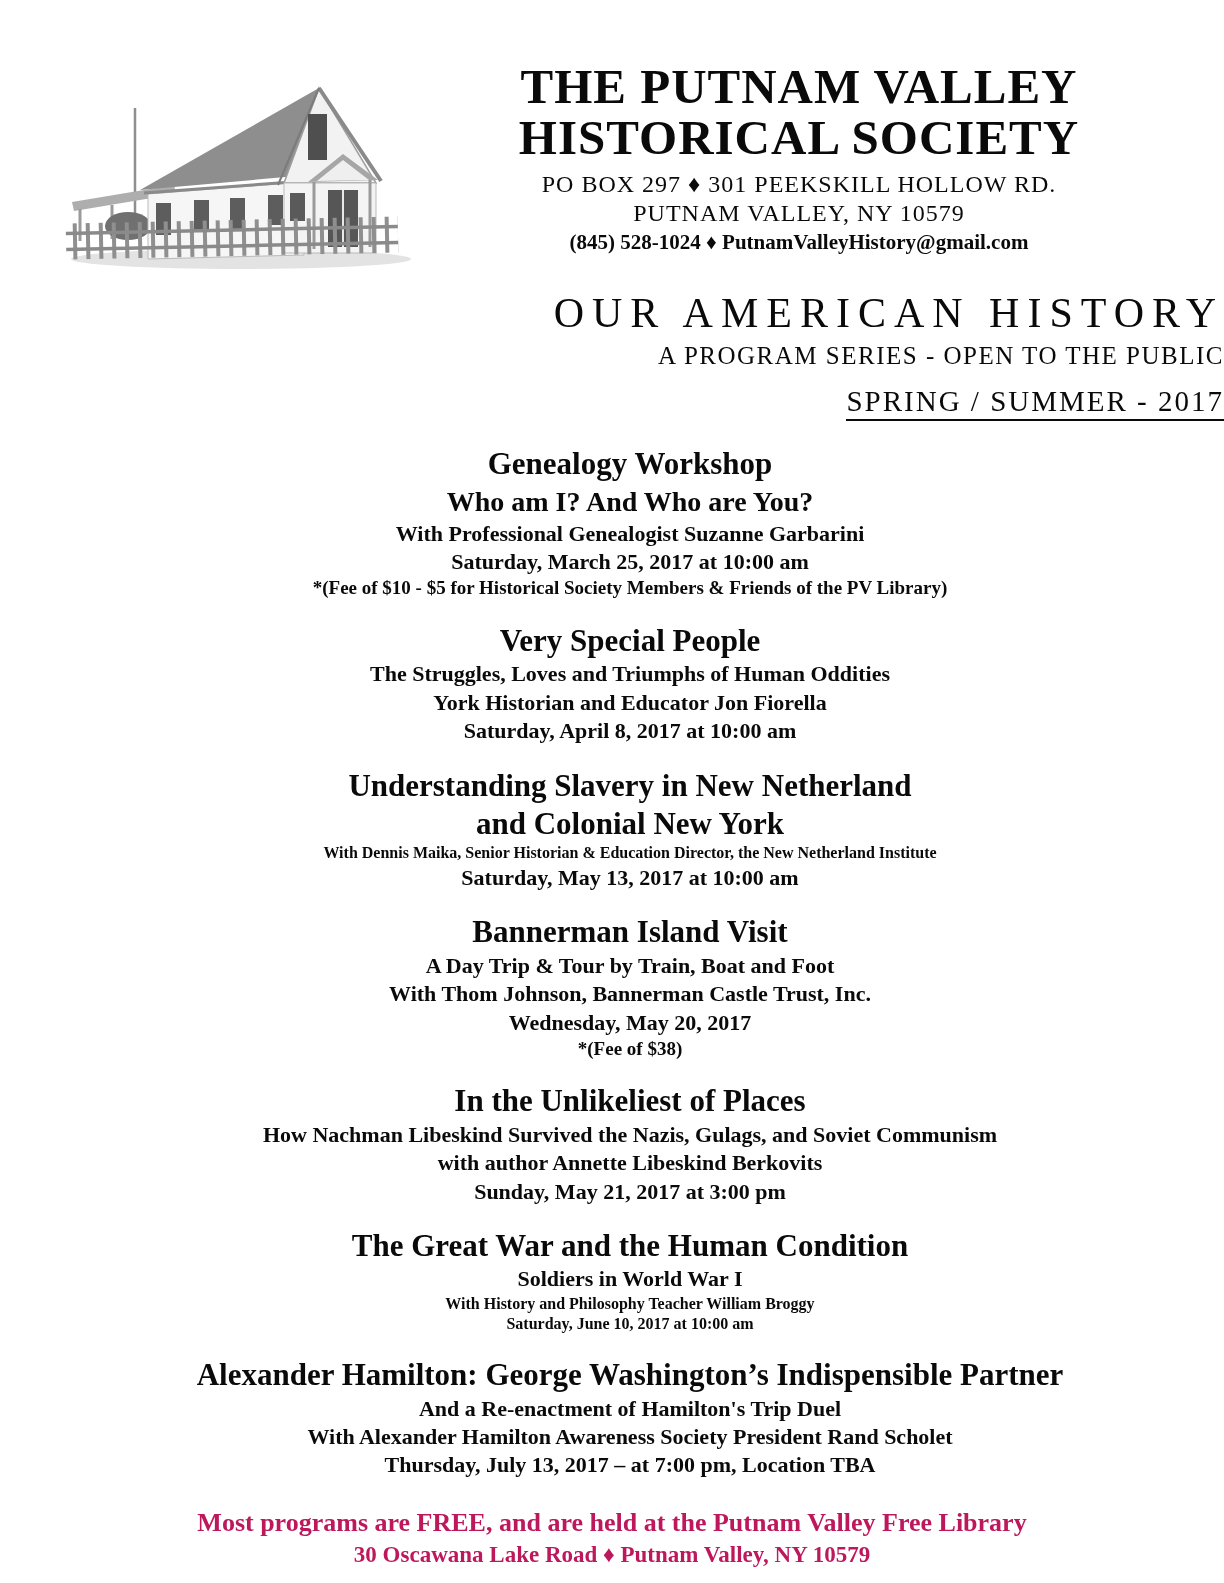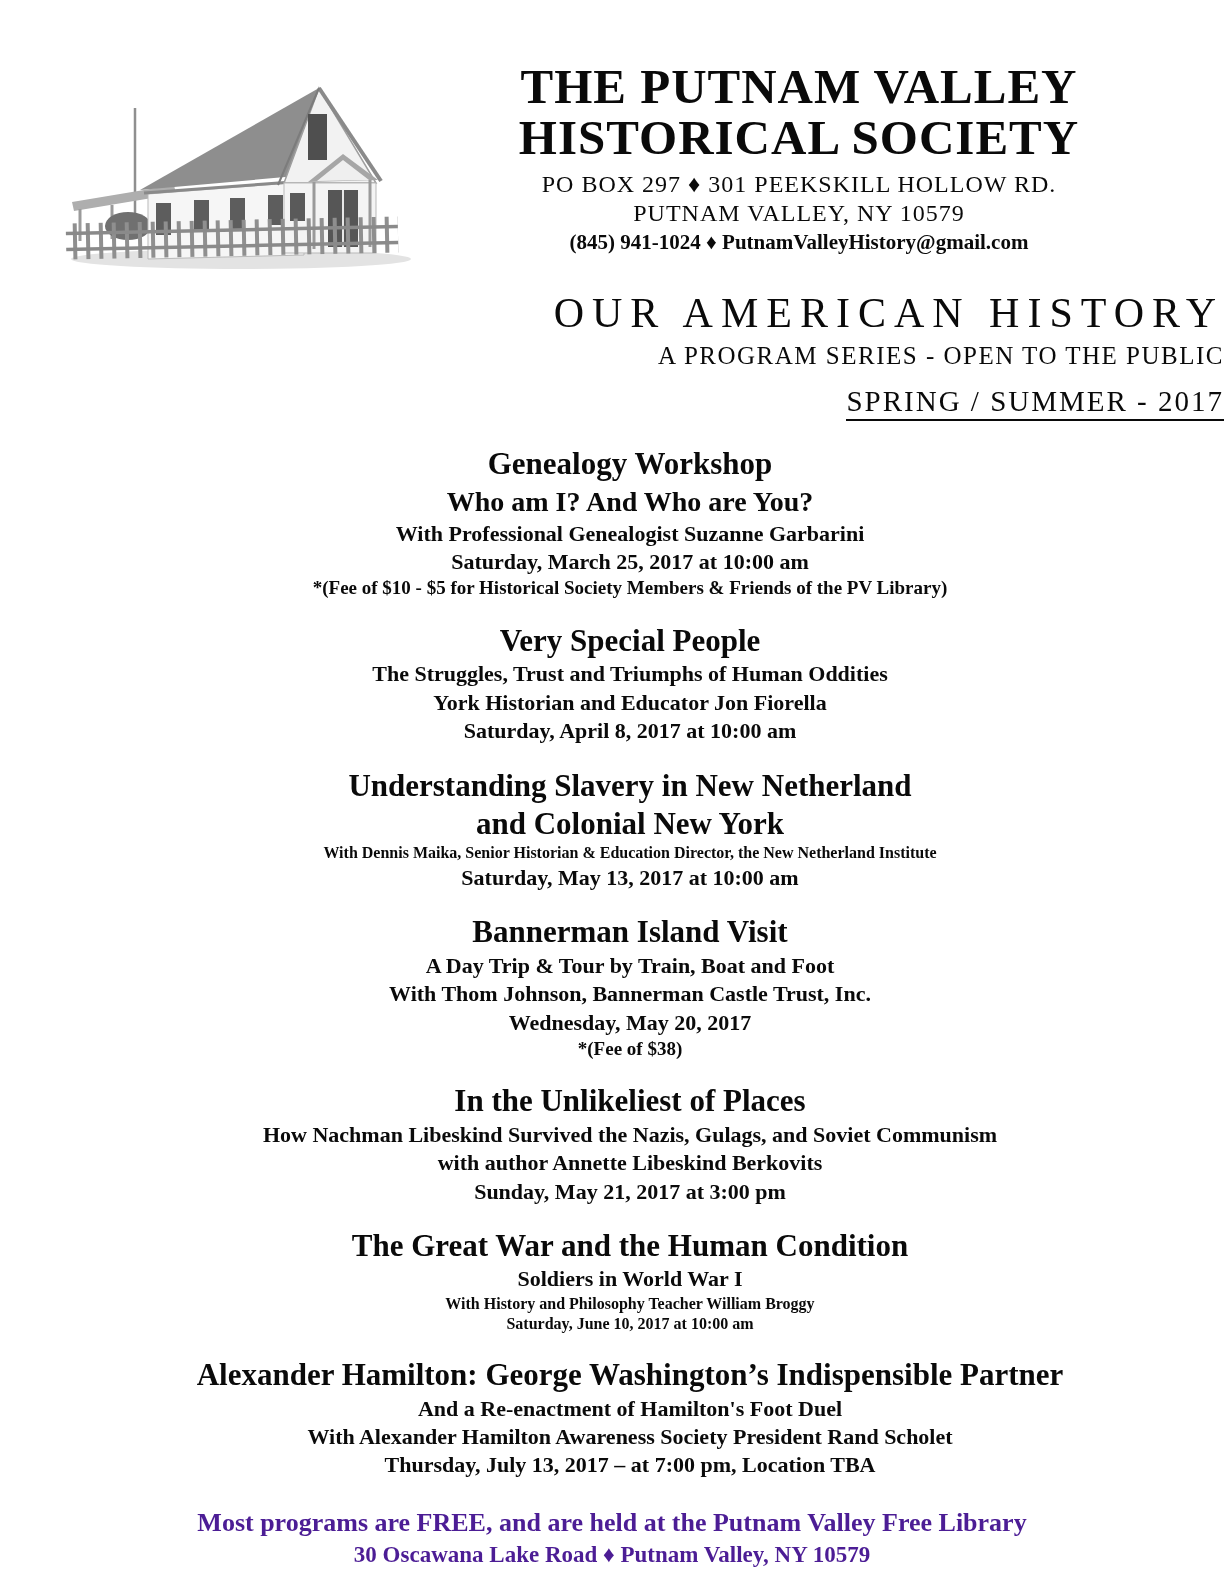--- a/index.html
+++ b/index.html
@@ -39,21 +39,21 @@
   
   .programs { text-align:center; margin-top:24px;padding-left:36px; }
   .program { margin-bottom:21px; }
   .prog-title { margin:0; font-size:31px; font-weight:700; line-height:1.24; }
   .prog-line { margin:0; font-size:22px; font-weight:700; line-height:1.29; }
   .prog-line.italic { font-size:28px; }
   .prog-line.small { font-size:19px; }
   .prog-line.sm20 { font-size:16px; }
 
   
-  .footer { text-align:center; margin-top:26px; color:#4c1d95; }
+  .footer { text-align:center; margin-top:26px; color:#be185d; }
   .footer-line1 { font-size:26px; font-weight:700; line-height:1.3; }
   .footer-line2 { font-size:23px; font-weight:700; margin-top:3px; }
 </style>
 </head>
 <body>
 
 <div class="page">
 
   <header class="masthead">
     <div class="logo">
@@ -111,21 +111,21 @@
             <line x1="10" y1="184" x2="342" y2="184" stroke="#8a8a8a" stroke-width="3.5"></line>
           </g>
         </g>
       </svg>
     </div>
     <div class="masthead-text">
       <div class="org-name">THE PUTNAM VALLEY</div>
       <div class="org-name">HISTORICAL SOCIETY</div>
       <div class="addr">PO BOX 297 ♦ 301 PEEKSKILL HOLLOW RD.</div>
       <div class="addr">PUTNAM VALLEY, NY 10579</div>
-      <div class="contact">(845) 941-1024 ♦ PutnamValleyHistory@gmail.com</div>
+      <div class="contact">(845) 528-1024 ♦ PutnamValleyHistory@gmail.com</div>
     </div>
   </header>
 
   <section class="series">
     <div class="series-title">OUR AMERICAN HISTORY</div>
     <div class="series-subtitle">A PROGRAM SERIES - OPEN TO THE PUBLIC</div>
     <div class="series-season">SPRING / SUMMER - 2017</div>
   </section>
 
   <main class="programs">
@@ -133,21 +133,21 @@
     <section class="program">
       <h2 class="prog-title">Genealogy Workshop</h2>
       <p class="prog-line italic">Who am I? And Who are You?</p>
       <p class="prog-line">With Professional Genealogist Suzanne Garbarini</p>
       <p class="prog-line">Saturday, March 25, 2017 at 10:00 am</p>
       <p class="prog-line small">*(Fee of $10 - $5 for Historical Society Members &amp; Friends of the PV Library)</p>
     </section>
 
     <section class="program">
       <h2 class="prog-title">Very Special People</h2>
-      <p class="prog-line">The Struggles, Trust and Triumphs of Human Oddities</p>
+      <p class="prog-line">The Struggles, Loves and Triumphs of Human Oddities</p>
       <p class="prog-line">York Historian and Educator Jon Fiorella</p>
       <p class="prog-line">Saturday, April 8, 2017 at 10:00 am</p>
     </section>
 
     <section class="program">
       <h2 class="prog-title">Understanding Slavery in New Netherland</h2>
       <h2 class="prog-title">and Colonial New York</h2>
       <p class="prog-line sm20">With Dennis Maika, Senior Historian &amp; Education Director, the New Netherland Institute</p>
       <p class="prog-line">Saturday, May 13, 2017 at 10:00 am</p>
     </section>
@@ -169,21 +169,21 @@
 
     <section class="program">
       <h2 class="prog-title">The Great War and the Human Condition</h2>
       <p class="prog-line">Soldiers in World War I</p>
       <p class="prog-line sm20">With History and Philosophy Teacher William Broggy</p>
       <p class="prog-line sm20">Saturday, June 10, 2017 at 10:00 am</p>
     </section>
 
     <section class="program">
       <h2 class="prog-title">Alexander Hamilton: George Washington’s Indispensible Partner</h2>
-      <p class="prog-line">And a Re-enactment of Hamilton's Foot Duel</p>
+      <p class="prog-line">And a Re-enactment of Hamilton's Trip Duel</p>
       <p class="prog-line">With Alexander Hamilton Awareness Society President Rand Scholet</p>
       <p class="prog-line">Thursday, July 13, 2017 – at 7:00 pm, Location TBA</p>
     </section>
 
   </main>
 
   <footer class="footer">
     <div class="footer-line1">Most programs are FREE, and are held at the Putnam Valley Free Library</div>
     <div class="footer-line2">30 Oscawana Lake Road ♦ Putnam Valley, NY 10579</div>
   </footer>

